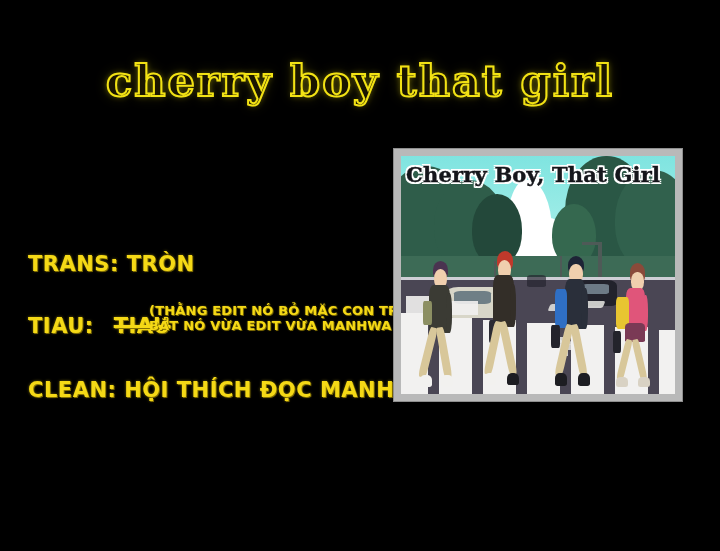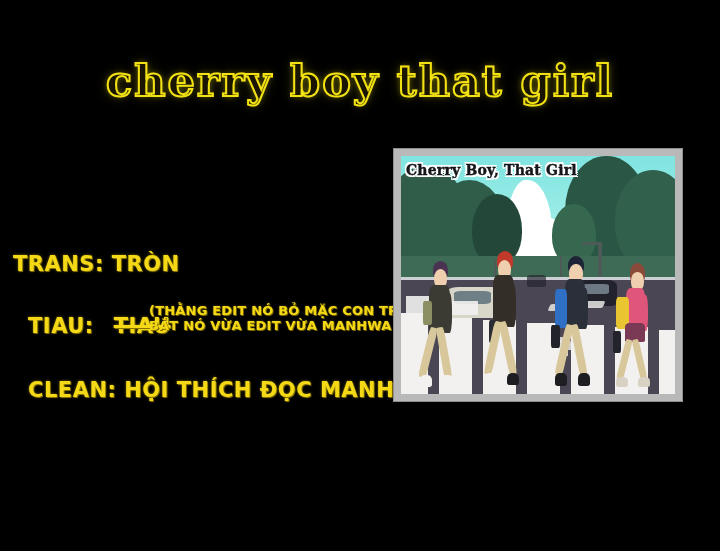--- a/index.html
+++ b/index.html
@@ -40,21 +40,21 @@
   .credit-line {
     position: absolute;
     color: #f5d916;
     font-family: "DejaVu Sans", sans-serif;
     font-weight: 700;
     letter-spacing: 0.5px;
     text-shadow: 0 0 3px rgba(245,217,22,0.5), 1px 1px 0 #6b5a00;
     white-space: nowrap;
   }
   #credit-trans {
-    left: 13px;
+    left: 28px;
     top: 252px;
     font-size: 21px;
   }
   #credit-edit {
     left: 28px;
     top: 314px;
     font-size: 21px;
   }
   #credit-edit .edit-label { }
   #credit-edit .edit-name {
@@ -195,21 +195,21 @@
   
   #art-caption {
     position: absolute;
     left: 5px;
     top: 6px;
     width: 96%;
   }
   #art-title {
     font-family: "DejaVu Serif", serif;
     font-weight: 700;
-    font-size: 14px;
+    font-size: 21px;
     color: #15161b;
     -webkit-text-stroke: 0.4px #15161b;
     text-shadow:
       -1.6px -1.6px 0 #ffffff,  1.6px -1.6px 0 #ffffff,
       -1.6px  1.6px 0 #ffffff,  1.6px  1.6px 0 #ffffff,
       -1.6px 0 0 #ffffff, 1.6px 0 0 #ffffff,
        0 -1.6px 0 #ffffff, 0 1.6px 0 #ffffff;
     white-space: nowrap;
     letter-spacing: 0.2px;
   }

